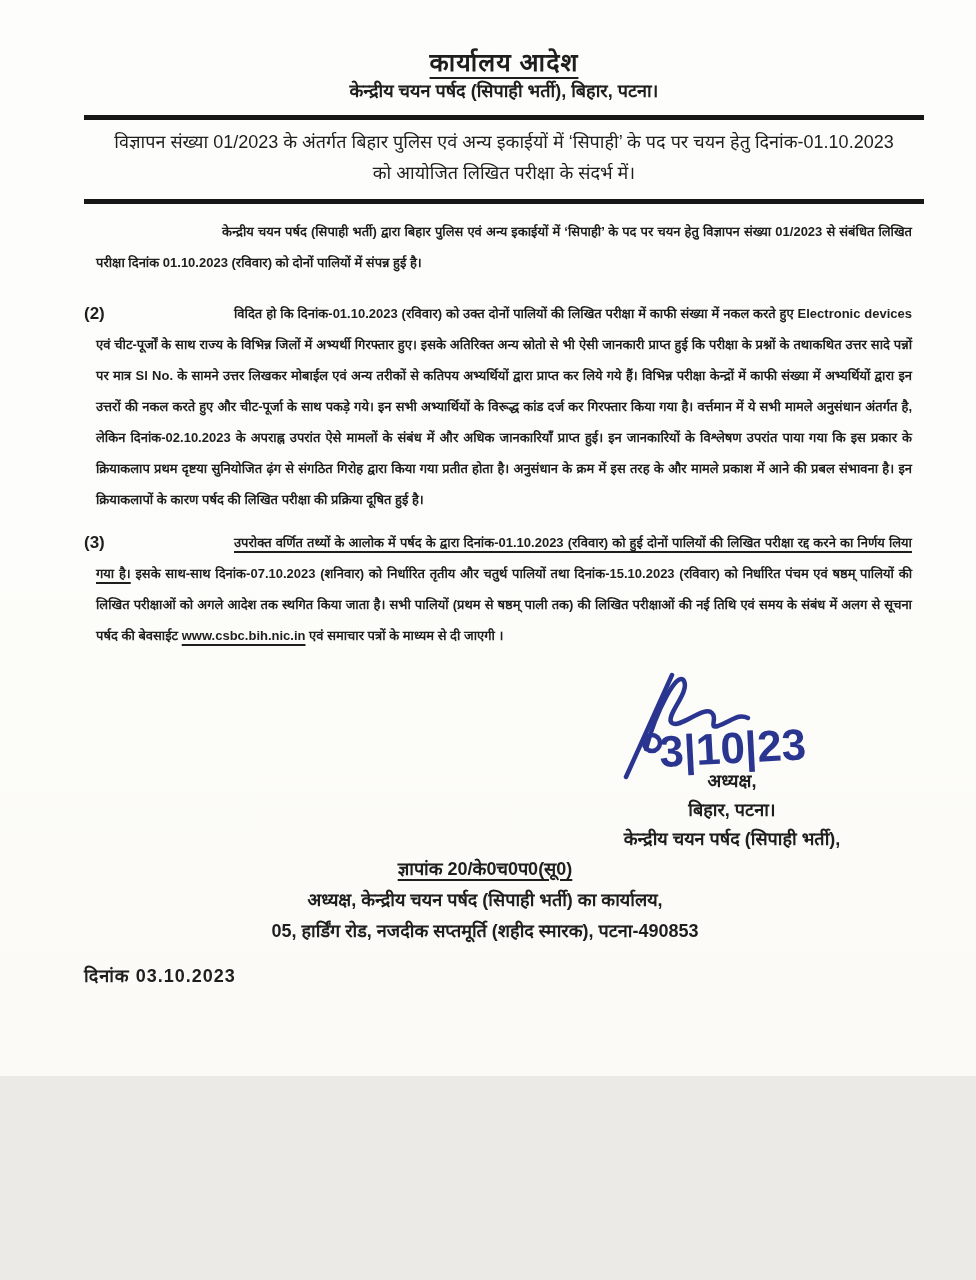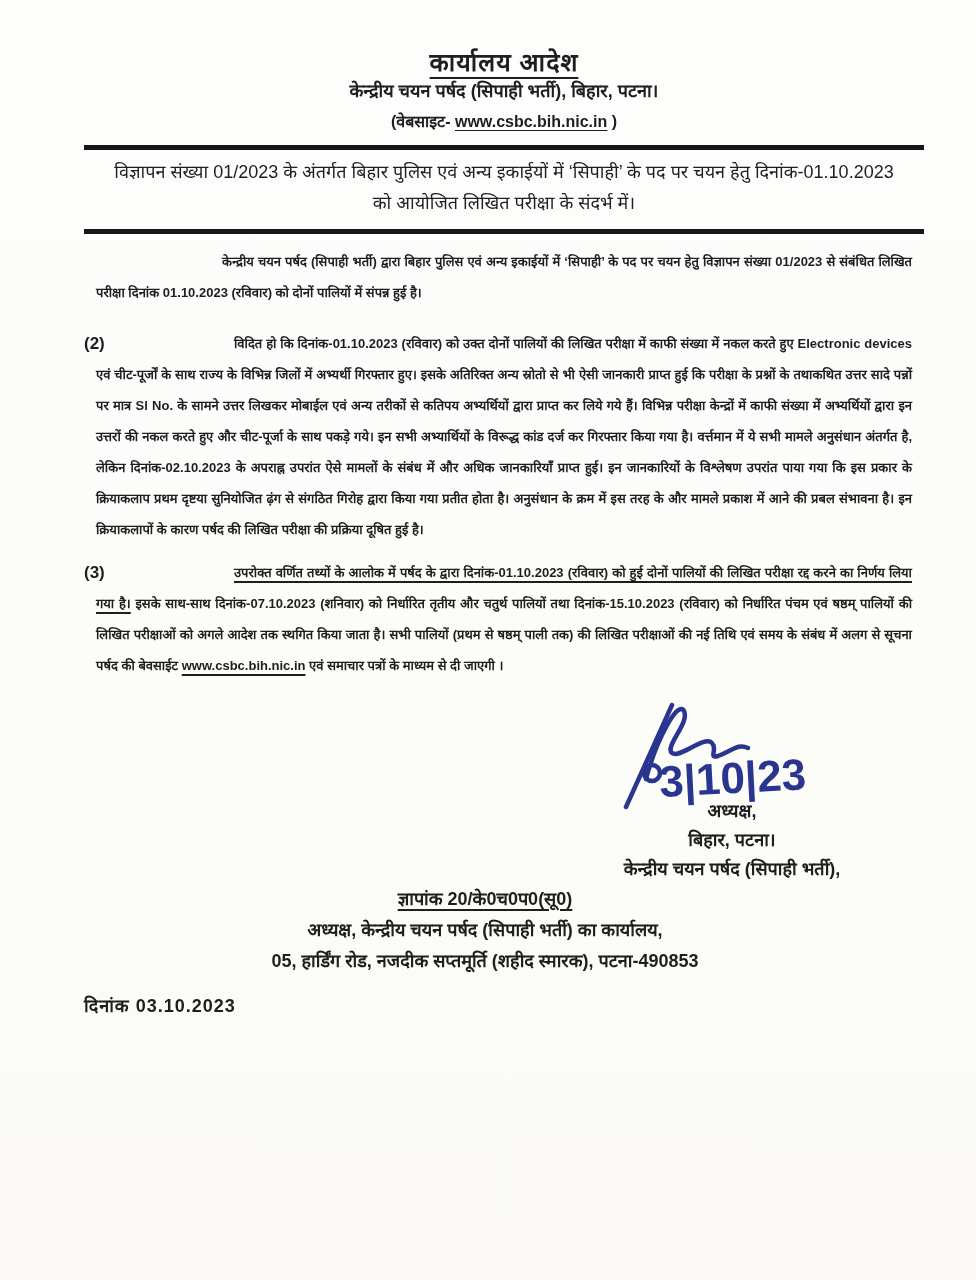--- a/index.html
+++ b/index.html
@@ -2,21 +2,21 @@
 <html><head>
 <meta charset="utf-8">
 <style>
   html, body { margin: 0; padding: 0; }
   body {
     width: 976px; height: 1280px;
     background: #eceae6;
     font-family: "Liberation Sans", sans-serif;
   }
   .page {
-    width: 976px; height: 1280px;
+    width: 976px; height: 1076px;
     box-sizing: border-box;
     background: linear-gradient(180deg, #fdfdfc 0%, #fcfcf9 60%, #fbfaf7 100%);
     padding: 44px 52px 9px 84px;
     color: #1e1e1e;
     overflow: hidden;
   }
   .center { text-align: center; }
   .doc-title {
     font-size: 25px; font-weight: 700;
     text-decoration: underline;
@@ -73,21 +73,20 @@
 </style>
 </head>
 <body>
 
 <div class="page">
 
   <div class="center doc-title">कार्यालय आदेश</div>
 
   <div class="center org-line">केन्द्रीय चयन पर्षद (सिपाही भर्ती), बिहार, पटना।</div>
 
-  <div class="center site-line"><span>(वेबसाइट- </span><span class="url">www.csbc.bih.nic.in</span><span> )</span></div>
 
   <div class="notice-box">
     <span>विज्ञापन संख्या 01/2023 के अंतर्गत बिहार पुलिस एवं अन्य इकाईयों में ‘सिपाही’ के पद पर चयन हेतु दिनांक-01.10.2023 को आयोजित लिखित परीक्षा के संदर्भ में।</span>
   </div>
 
   <div class="body-text">
 
     <p class="p1">केन्द्रीय चयन पर्षद (सिपाही भर्ती) द्वारा बिहार पुलिस एवं अन्य इकाईयों में ‘सिपाही’ के पद पर चयन हेतु विज्ञापन संख्या 01/2023 से संबंधित लिखित परीक्षा दिनांक 01.10.2023 (रविवार) को दोनों पालियों में संपन्न हुई है।</p>
 
     <div class="numbered">

